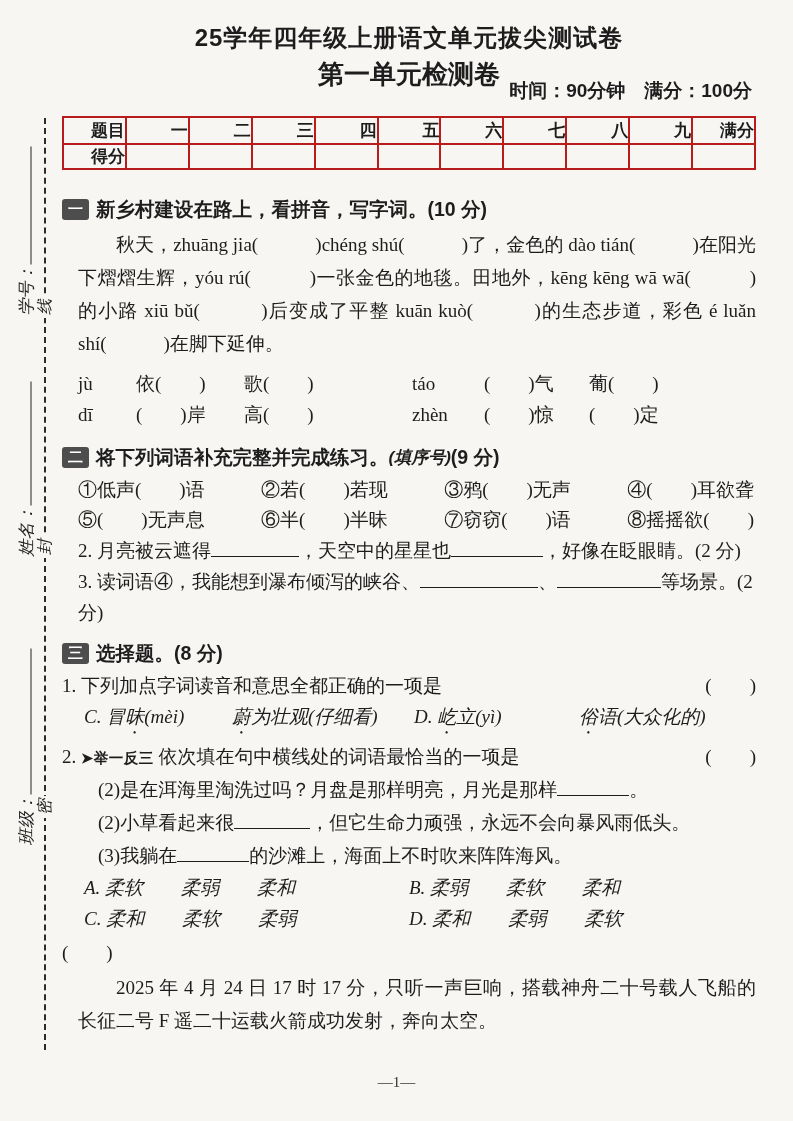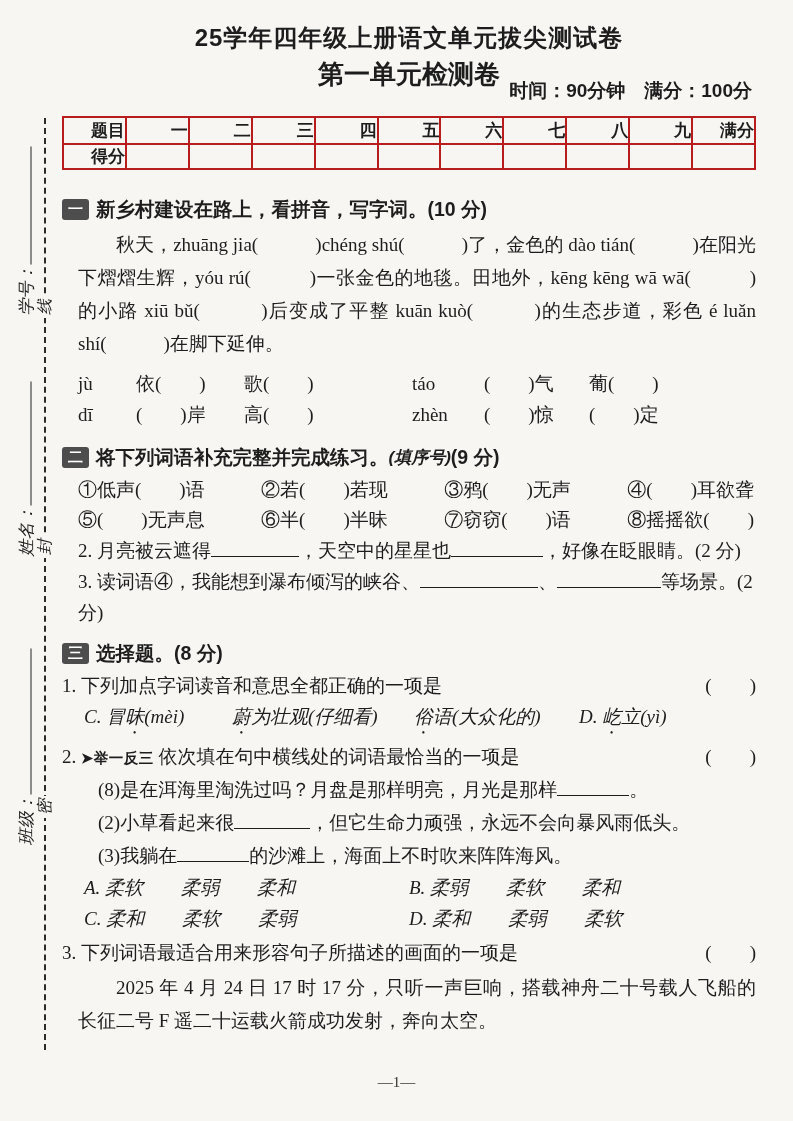--- a/index.html
+++ b/index.html
@@ -206,52 +206,51 @@
   </div>
   <div>
 
     <div class="stemline">
       <span>1. 下列加点字词读音和意思全都正确的一项是</span>
       <span>(　　)</span>
     </div>
     <div class="optgrid4 kai">
       <span><span>C. 冒</span><span class="em">昧</span><span>(mèi)</span></span>
       <span><span></span><span class="em">蔚</span><span>为壮观(仔细看)</span></span>
+      <span><span>D. </span><span class="em">屹</span><span>立(yì)</span></span>
       <span><span></span><span class="em">俗</span><span>语(大众化的)</span></span>
-      <span><span>D. </span><span class="em">屹</span><span>立(yì)</span></span>
     </div>
 
     <div class="stemline">
       <span>
         <span>2.</span>
         <span class="badge"><span>➤</span><span>举一反三</span></span>
         <span>依次填在句中横线处的词语最恰当的一项是</span>
       </span>
       <span>(　　)</span>
     </div>
     <div class="item">
-      <span>(8)是在洱海里淘洗过吗？月盘是那样明亮，月光是那样</span><span class="blank" style="width:72px"></span><span>。</span>
+      <span>(2)是在洱海里淘洗过吗？月盘是那样明亮，月光是那样</span><span class="blank" style="width:72px"></span><span>。</span>
     </div>
     <div class="item">
       <span>(2)小草看起来很</span><span class="blank" style="width:76px"></span><span>，但它生命力顽强，永远不会向暴风雨低头。</span>
     </div>
     <div class="item">
       <span>(3)我躺在</span><span class="blank" style="width:72px"></span><span>的沙滩上，海面上不时吹来阵阵海风。</span>
     </div>
     <div class="optgrid2 kai">
       <span>A. 柔软　　柔弱　　柔和</span>
       <span>B. 柔弱　　柔软　　柔和</span>
     </div>
     <div class="optgrid2 kai">
       <span>C. 柔和　　柔软　　柔弱</span>
       <span>D. 柔和　　柔弱　　柔软</span>
     </div>
 
     <div class="stemline">
-      <span>3. 下列词语最适合用来形容句子所描述的画面的一项是</span>
       <span>(　　)</span>
     </div>
     <div class="para" style="padding-left:16px; margin-top:2px;">2025 年 4 月 24 日 17 时 17 分，只听一声巨响，搭载神舟二十号载人飞船的长征二号 F 遥二十运载火箭成功发射，奔向太空。</div>
 
   </div>
 </div>
 
 <div class="pagenum">—1—</div>
 
 </body></html>

